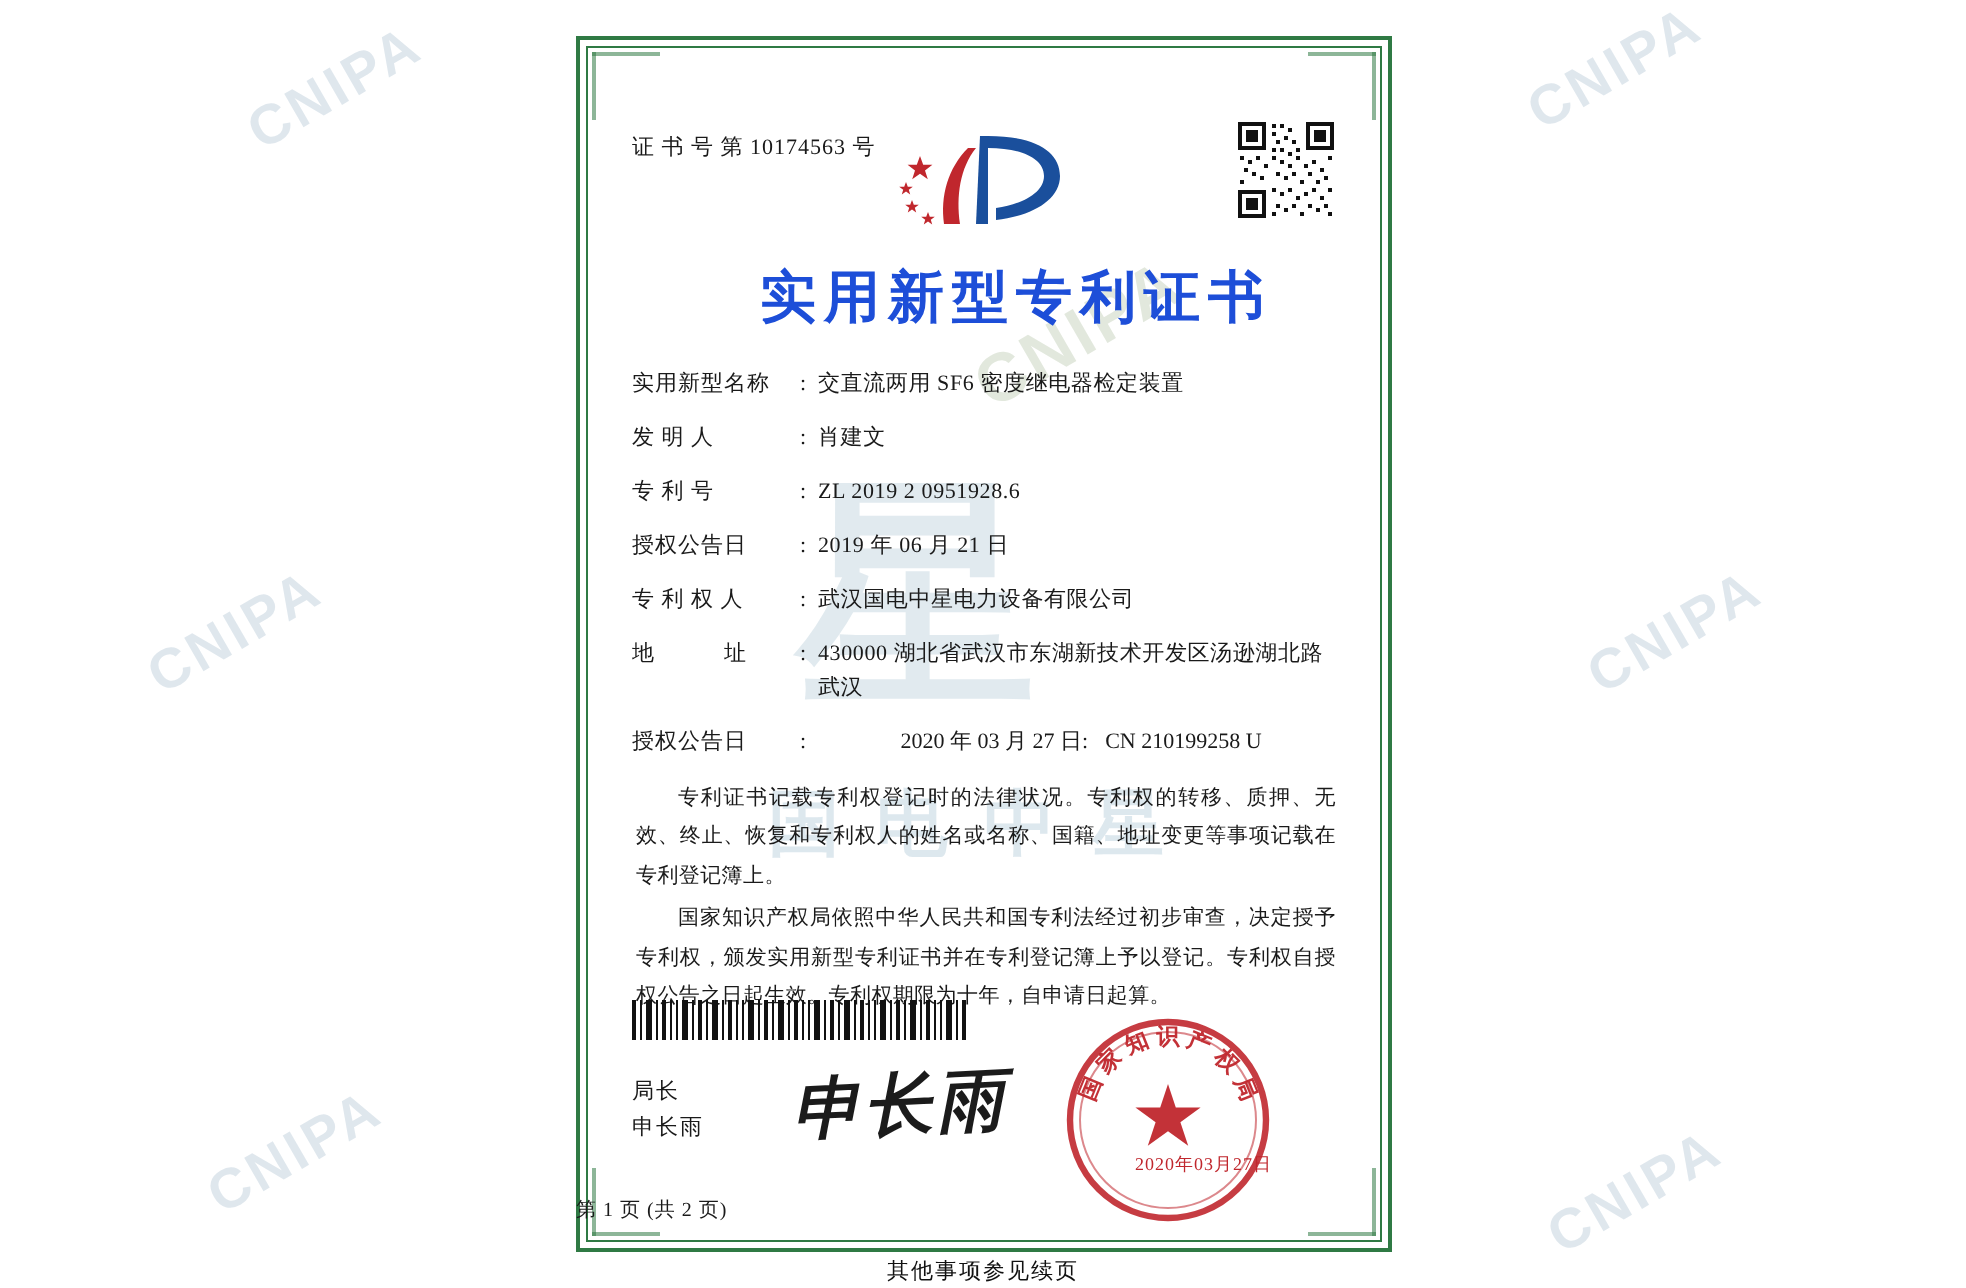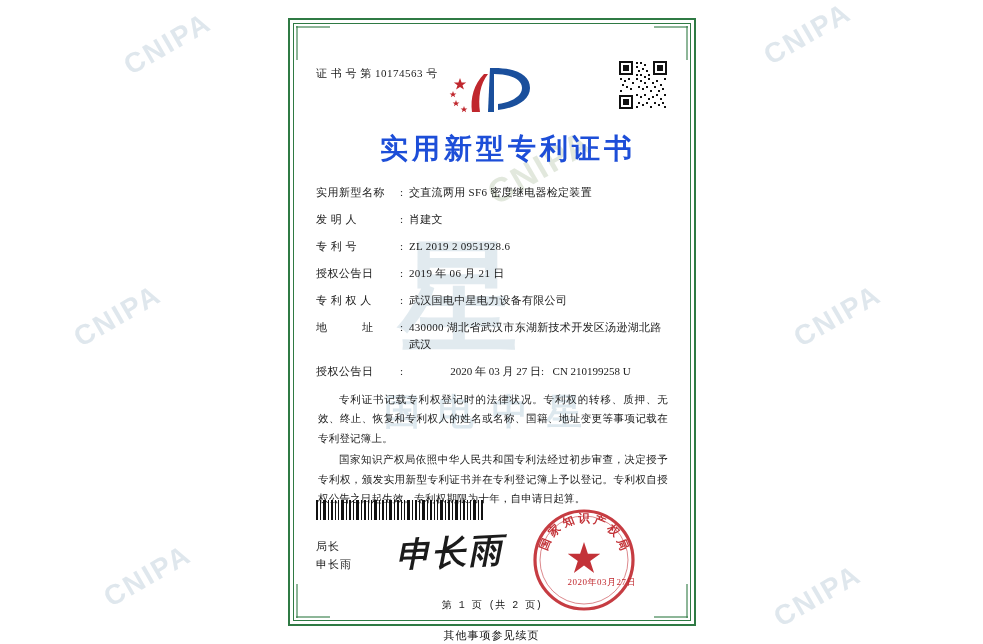--- a/index.html
+++ b/index.html
@@ -215,24 +215,23 @@
     font-size: 9px;
     color: #c0272d;
     letter-spacing: .5px;
   }
 
   
   .page-no {
     position: absolute;
     left: 0; right: 0;
     bottom: 14px;
-    text-align: center;
+    text-align: left;
     font-size: 10px;
     letter-spacing: .5px;
-    font-family: Liberation Mono, monospace;
   }
   .outside-note {
     position: absolute;
     left: 0; right: 0;
     top: 628px;
     text-align: center;
     font-size: 11px;
     letter-spacing: 1px;
     color: #111;
   }

